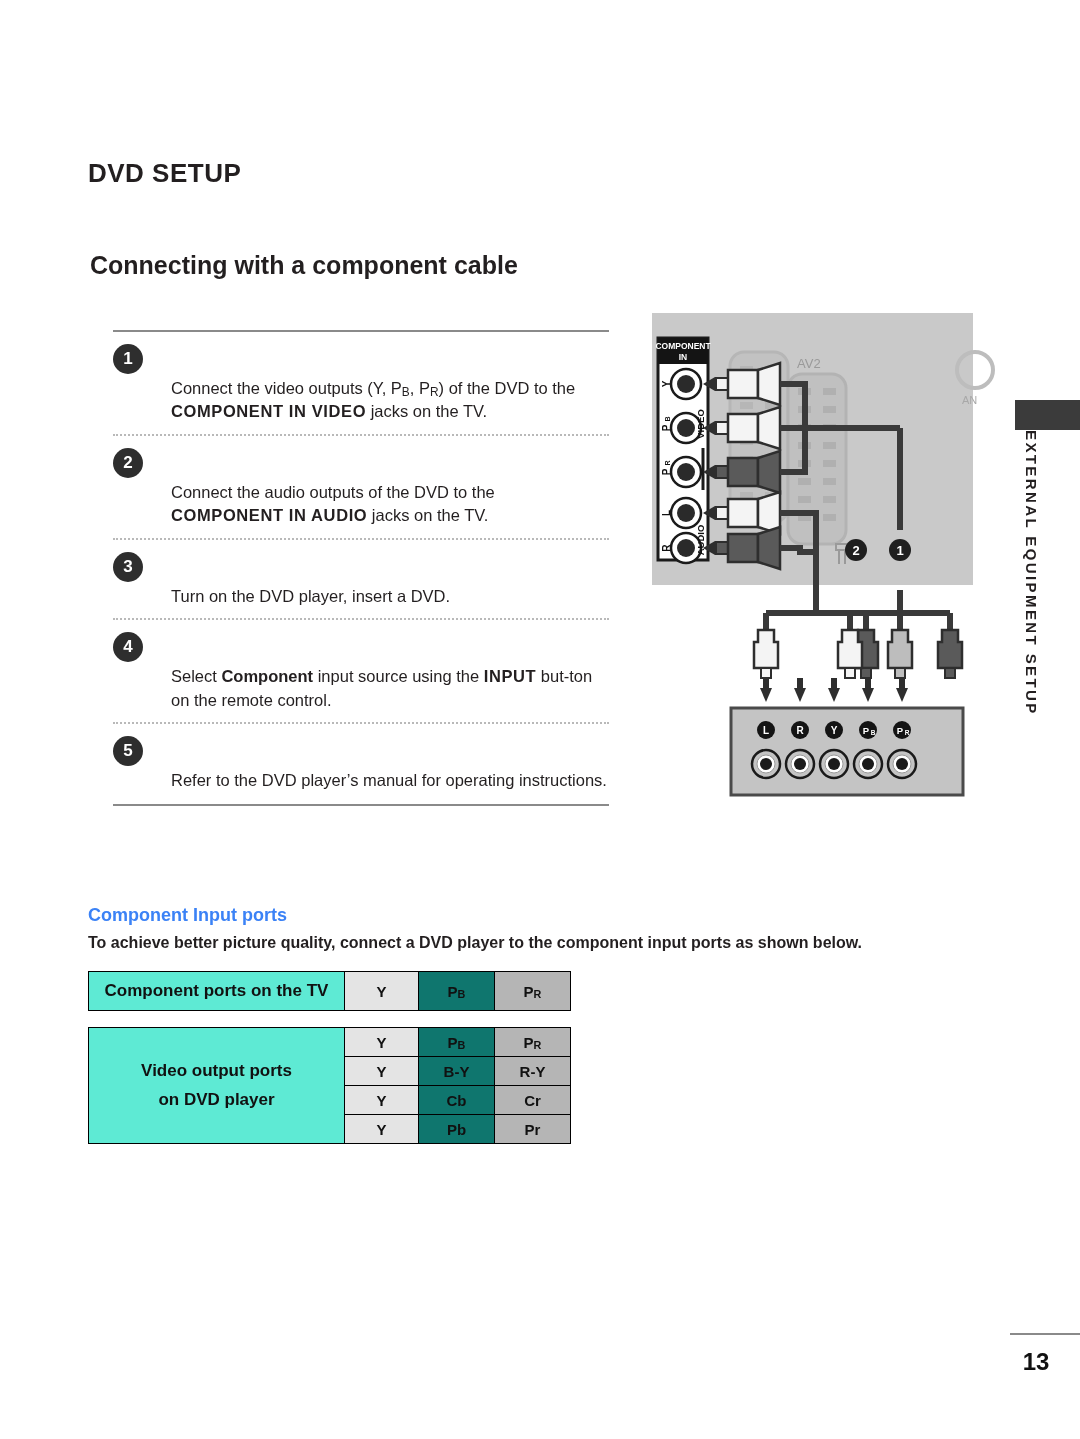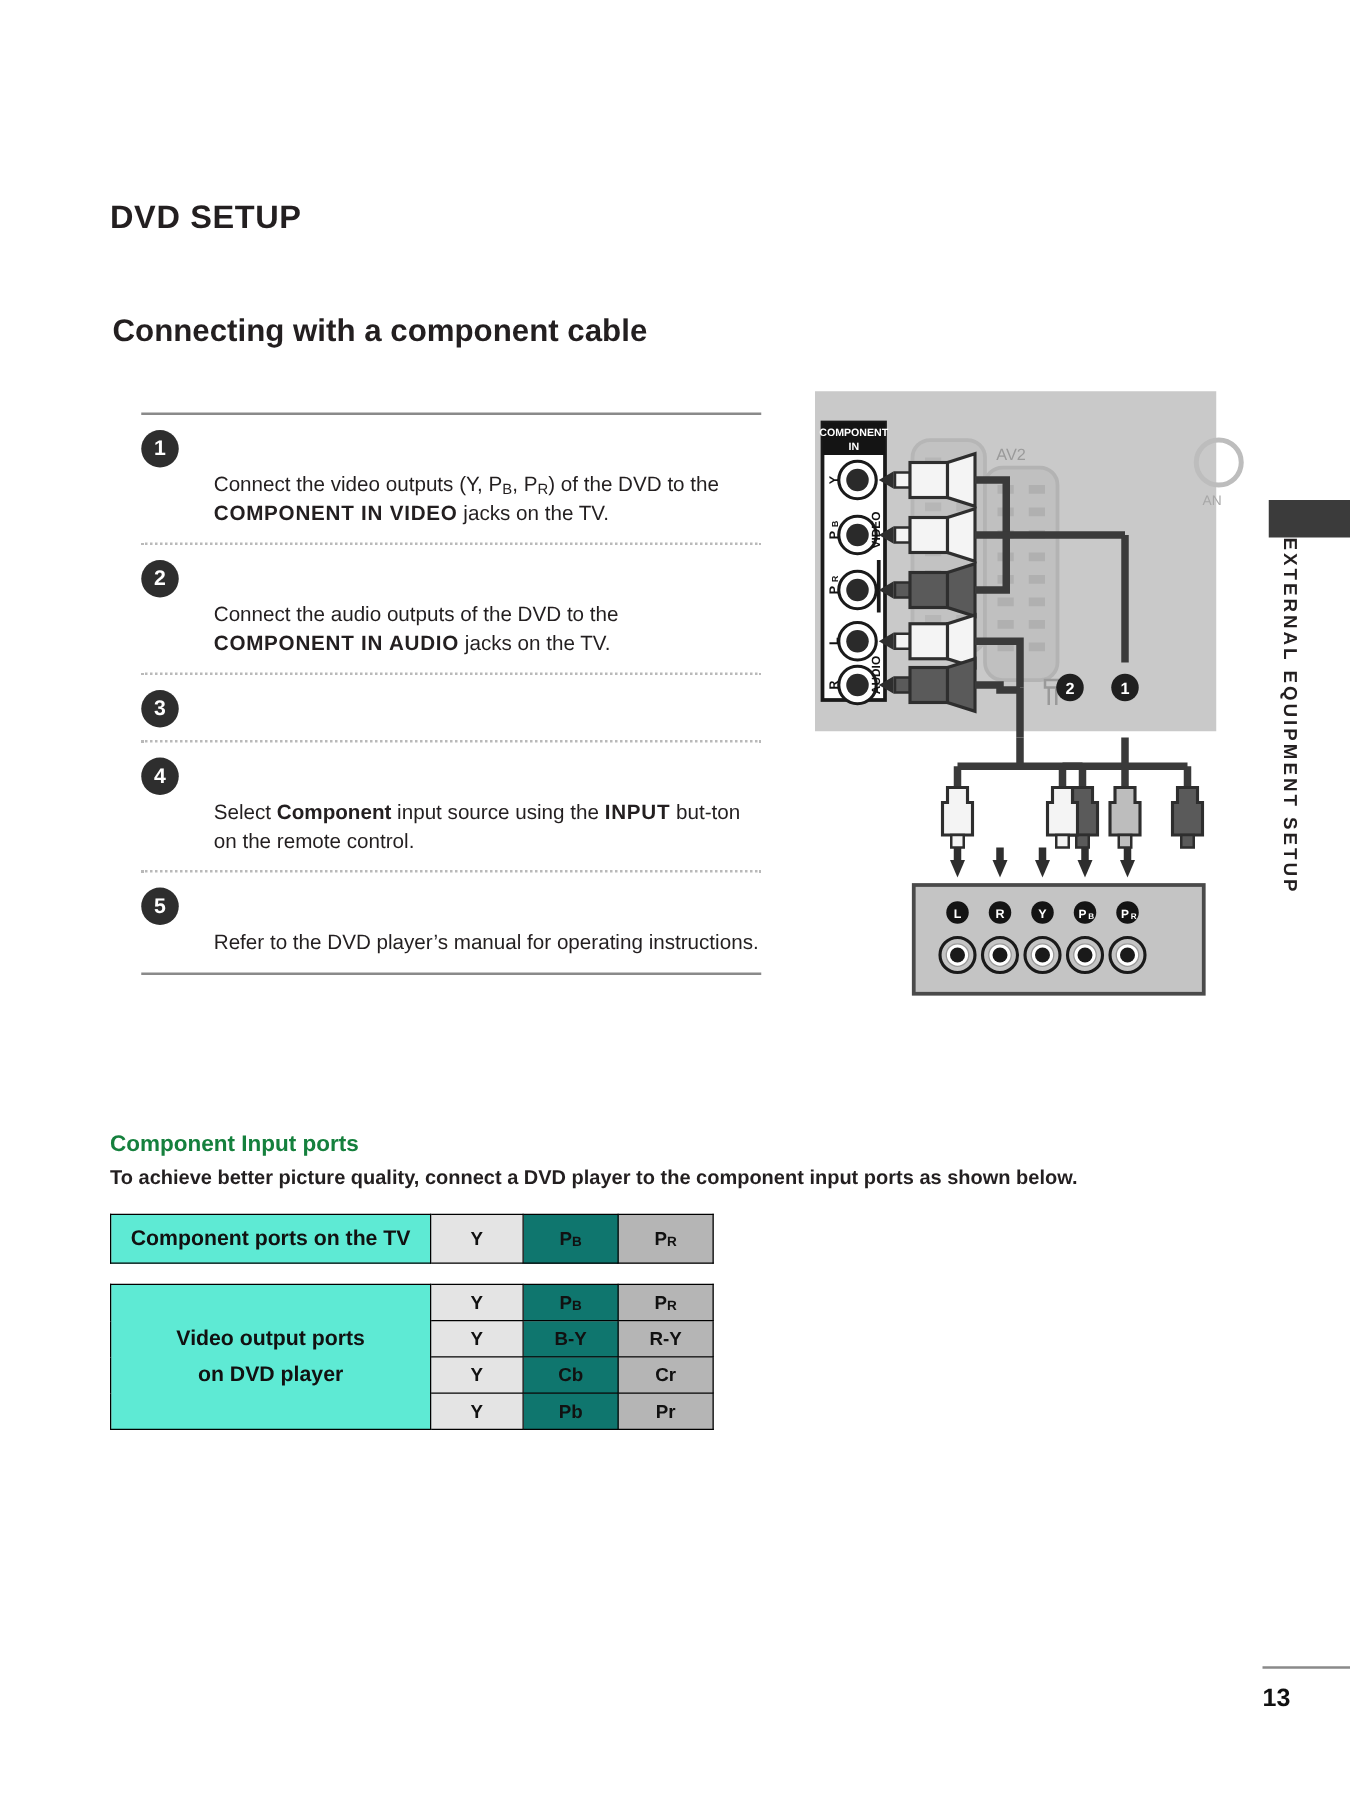--- a/index.html
+++ b/index.html
@@ -111,21 +111,21 @@
     white-space: nowrap;
   }
 
   
   .ports-heading {
     position: absolute;
     left: 88px;
     top: 905px;
     font-size: 18px;
     font-weight: bold;
-    color: #15803d;
+    color: #3b82f6;
   }
   .ports-desc {
     position: absolute;
     left: 88px;
     top: 934px;
     font-size: 16px;
     font-weight: bold;
     color: #231f20;
     white-space: nowrap;
   }
@@ -167,22 +167,22 @@
     top: 1333px;
     width: 70px;
     height: 2px;
     background: #8a8a8a;
   }
   .page-number {
     position: absolute;
     left: 1010px;
     top: 1348px;
     width: 52px;
-    text-align: left;
-    font-size: 20px;
+    text-align: center;
+    font-size: 24px;
     font-weight: bold;
     color: #111111;
   }
 </style>
 </head>
 <body>
 
 <div class="page-title">DVD SETUP</div>
 <div class="section-title">Connecting with a component cable</div>
 
@@ -202,20 +202,21 @@
     <div class="badge">2</div>
     <div class="step-text">
       <span>Connect the audio outputs of the DVD to the </span><br>
       <b>COMPONENT IN AUDIO</b><span> jacks on the TV.</span>
     </div>
   </div>
   <div class="step-sep"></div>
 
   <div class="step-row">
     <div class="badge">3</div>
+    <div class="step-text">Turn on the DVD player, insert a DVD.</div>
   </div>
   <div class="step-sep"></div>
 
   <div class="step-row">
     <div class="badge">4</div>
     <div class="step-text">
       <span>Select </span><b class="bnospace">Component</b><span> input source using the </span><b>INPUT</b><span> but-ton on the remote control.</span>
     </div>
   </div>
   <div class="step-sep"></div>

